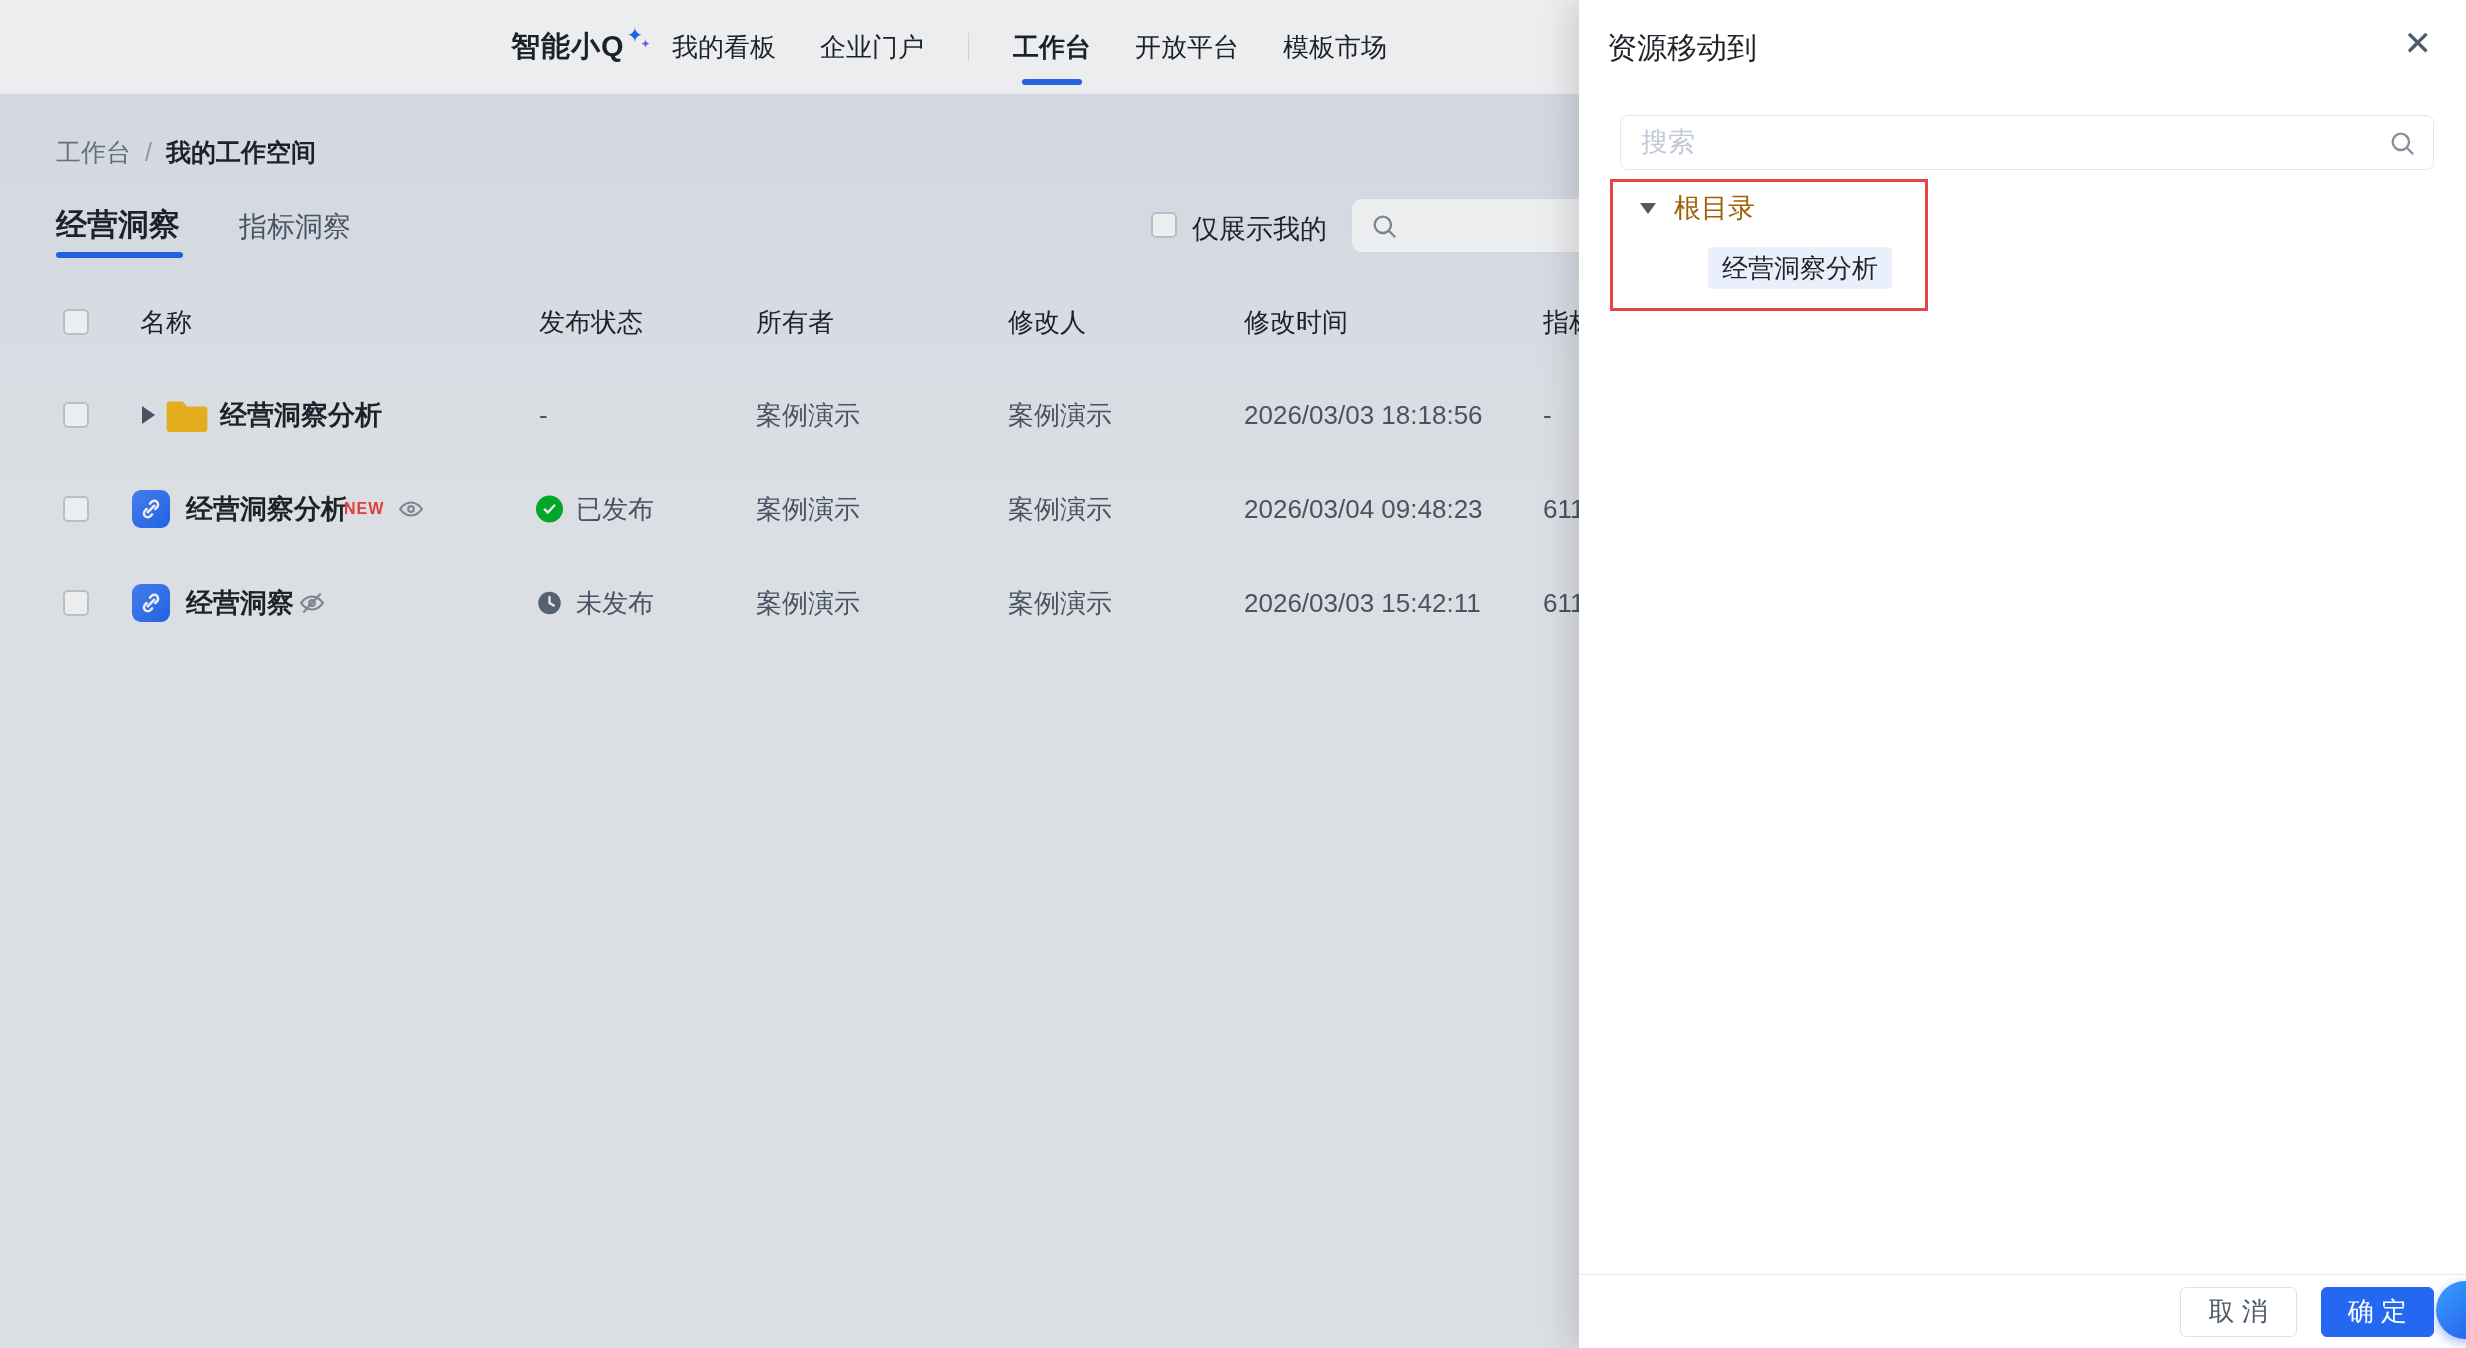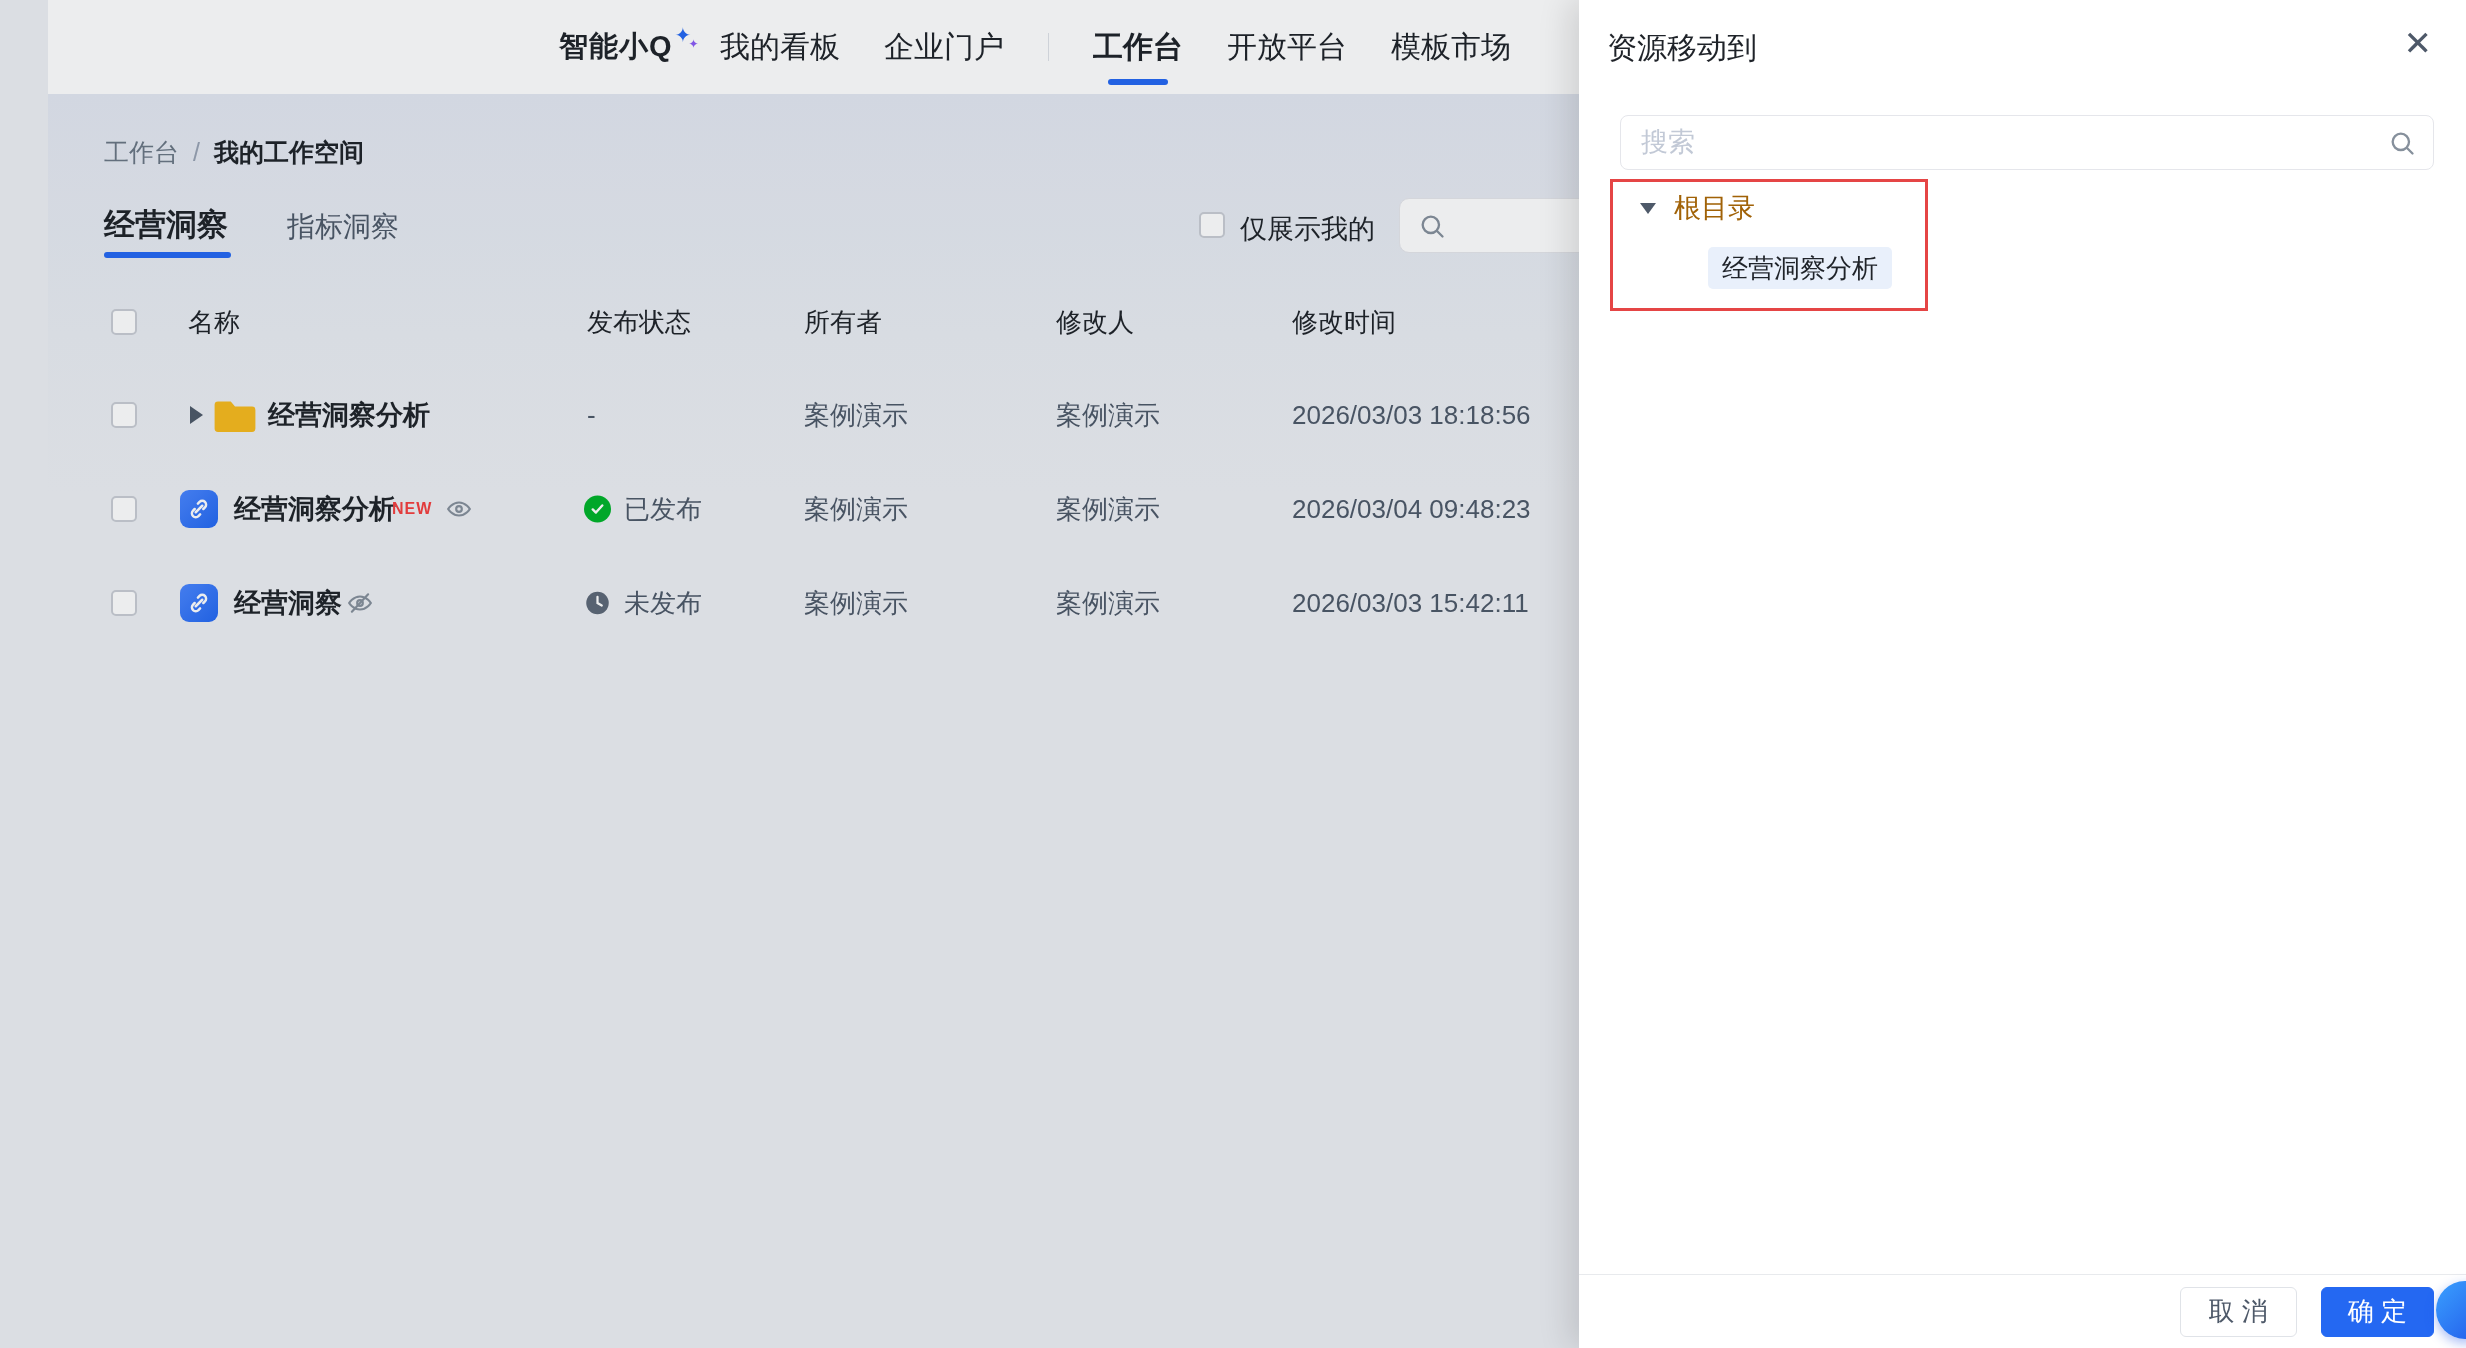--- a/index.html
+++ b/index.html
@@ -1,29 +1,29 @@
 <!DOCTYPE html>
 <html><head>
 <meta charset="utf-8">
 <style>
   * { margin:0; padding:0; box-sizing:border-box; }
   html,body { width:2466px; height:1348px; overflow:hidden;
     font-family:"Liberation Sans","DejaVu Sans",sans-serif; }
   .page { position:relative; width:2466px; height:1348px; background:#edeff3; overflow:hidden; }
 
   
-  .main { position:absolute; inset:0; z-index:1;margin-left:48px; }
+  .main { position:absolute; inset:0; z-index:1; }
   .navbar { position:absolute; top:0; left:0; width:100%; height:94px; background:#ffffff; }
   .nav-logo { position:absolute; left:511px; top:0; height:94px; display:flex; align-items:center; cursor:pointer; }
   .logo-text { font-size:29px; font-weight:700; color:#1f2329; letter-spacing:1px; }
   .sparkle-wrap { position:relative; width:30px; height:40px; }
   .sparkle-a { position:absolute; left:2px; top:-4px; font-size:20px; color:#2468f2; font-style:normal; }
   .sparkle-b { position:absolute; left:16px; top:10px; font-size:12px; color:#8b5cf6; font-style:normal; }
   .nav-items { position:absolute; left:672px; top:0; height:94px; display:flex; align-items:center; gap:44px; }
-  .nav-item { position:relative; height:94px; display:flex; align-items:center; font-size:30px; font-weight:500; color:#1f2329; cursor:pointer; white-space:nowrap; }
+  .nav-item { position:relative; height:94px; display:flex; align-items:center; font-size:26px; font-weight:500; color:#1f2329; cursor:pointer; white-space:nowrap; }
   .nav-item.active { font-weight:600; }
   .nav-underline { position:absolute; bottom:9px; left:50%; transform:translateX(-50%); width:60px; height:6px; border-radius:3px; background:#2468f2; }
   .nav-divider { width:1px; height:28px; background:#dfe2e8; }
 
   .content { position:absolute; top:94px; left:0; right:0; bottom:0;
     background:linear-gradient(180deg,#e3e8f1 0%,#eaedf2 240px,#edeff3 400px); }
 
   .breadcrumb { position:absolute; left:56px; top:42px; font-size:25px; display:flex; gap:14px; align-items:center; }
   .bc-root { color:#6b7785; cursor:pointer; }
   .bc-sep { color:#98a2b3; }

